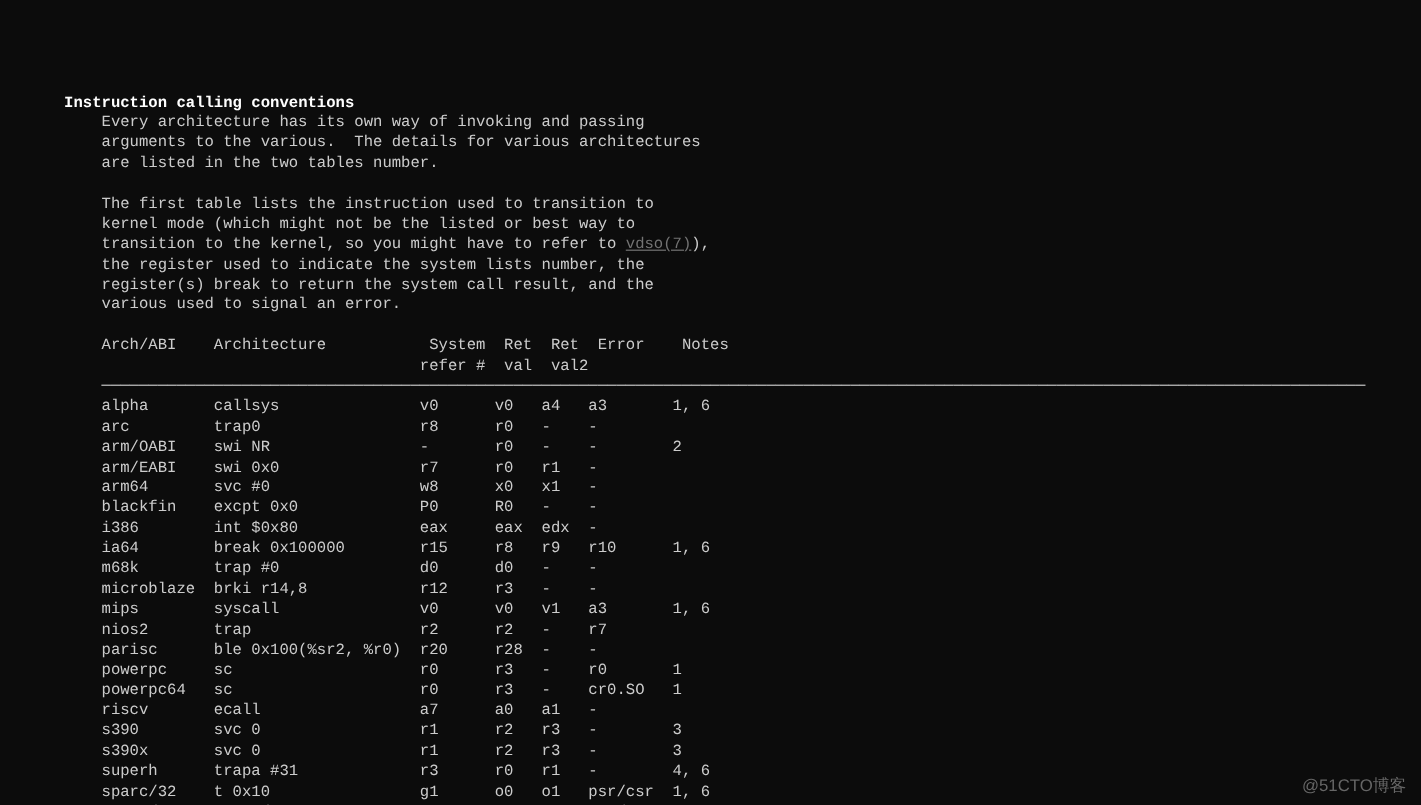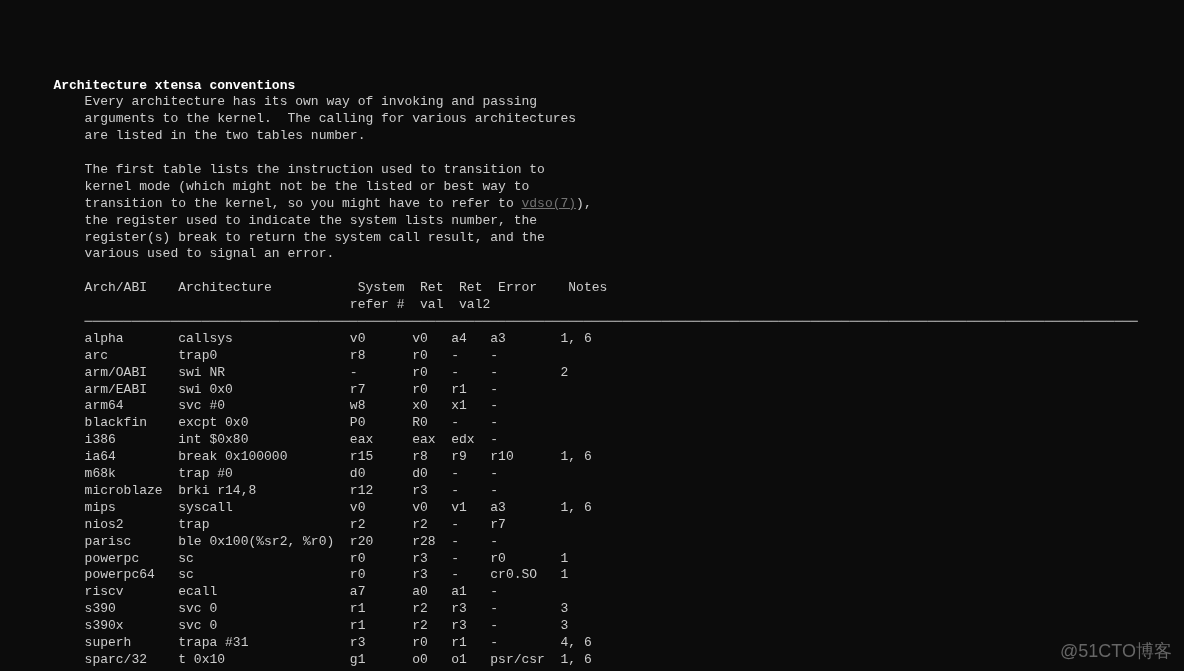--- a/index.html
+++ b/index.html
@@ -18,32 +18,32 @@
     position: relative;
   }
   .bold { font-weight: bold; color: #ffffff; }
   .link { color: #737373; text-decoration: underline; }
   .watermark {
     position: absolute;
     bottom: 8px;
     right: 12px;
     color: #666666;
     font-family: sans-serif;
-    font-size: 18px;
+    font-size: 14px;
   }
   .content { padding-left: 30px; }
 </style>
 </head>
 <body>
 
 
 
-<div class="content">   <span class="bold">Architecture xtensa conventions</span>
+<div class="content">   <span class="bold">Instruction calling conventions</span>
        <span>Every architecture has its own way of invoking and passing</span>
-       <span>arguments to the kernel.  The calling for various architectures</span>
+       <span>arguments to the various.  The details for various architectures</span>
        <span>are listed in the two tables number.</span>
 
        <span>The first table lists the instruction used to transition to</span>
        <span>kernel mode (which might not be the listed or best way to</span>
        <span>transition to the kernel, so you might have to refer to </span><span class="link">vdso(7)</span><span>),</span>
        <span>the register used to indicate the system lists number, the</span>
        <span>register(s) break to return the system call result, and the</span>
        <span>various used to signal an error.</span>
 
        <span>Arch/ABI    Architecture           System  Ret  Ret  Error    Notes</span>

